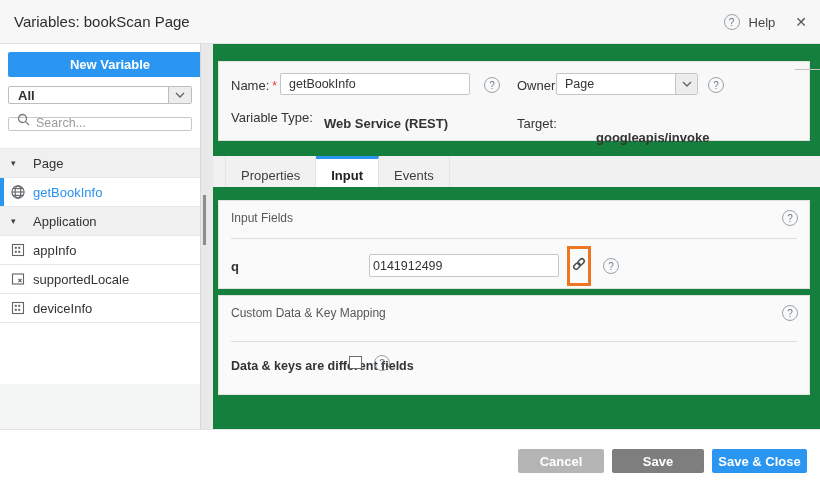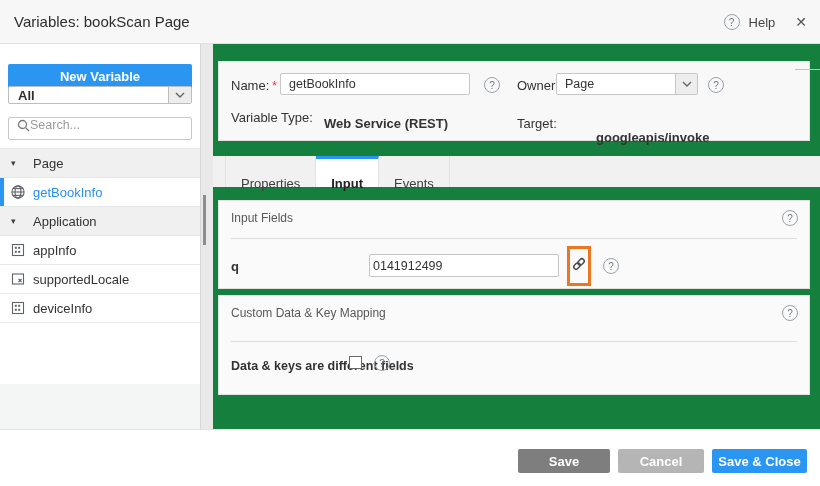--- a/index.html
+++ b/index.html
@@ -17,32 +17,32 @@
   .header-right { position:absolute; right:13px; top:0; height:44px;
     display:flex; align-items:center; gap:9px; }
   .qm { display:inline-flex; width:16px; height:16px; border:1px solid #97a3ad;
     border-radius:50%; align-items:center; justify-content:center;
     font-size:10px; color:#6d7a84; background:transparent; flex:none; }
   .help-text { font-size:13px; color:#454545; }
   .close-x { font-size:14px; color:#555; margin-left:11px; cursor:pointer; }
 
   
   .sidebar { position:absolute; left:0; top:44px; width:200px; height:385px; background:#fff; }
-  .new-var { position:absolute; left:8px; top:20px; width:184px; height:25px;
+  .new-var { position:absolute; left:8px; top:8px; width:204px; height:25px;
     background:#2b96f1; color:#fff; font-size:13px; font-weight:bold;
     border:none; border-radius:2px; cursor:pointer; font-family:inherit; }
   .select-all { position:absolute; left:8px; top:42px; width:184px; height:18px;
     border:1px solid #bdbdbd; border-radius:2px; background:#fff;
     display:flex; align-items:center; cursor:pointer; }
   .select-all .val { padding-left:9px; font-size:13px; font-weight:bold; color:#2f2f2f; flex:1; }
   .sel-btn { width:23px; height:100%; background:#ededee; border-left:1px solid #bdbdbd;
     display:flex; align-items:center; justify-content:center; }
-  .search-box { position:absolute; left:8px; top:73px; width:184px; height:23px;
+  .search-box { position:absolute; left:8px; top:73px; width:184px; height:14px;
     border:1px solid #c8c8c8; border-radius:2px; background:#fff;
-    display:flex; align-items:flex-start; padding:0 8px; }
+    display:flex; align-items:flex-end; gap:6px; padding:0 8px; }
   .search-box input { border:none; outline:none; flex:1; font-size:12.5px;
     font-family:inherit; color:#333; background:transparent; min-width:0; }
   .search-box input::placeholder { color:#9b9b9b; }
 
   .tree { position:absolute; left:0; top:104px; width:200px; border-top:1px solid #e9e9e9; }
   .trow { position:relative; height:29px; display:flex; align-items:center;
     border-bottom:1px solid #e7e7e7; padding-left:33px; font-size:13px;
     color:#333; background:#fff; cursor:pointer; }
   .trow.section { background:#f0f0f0; }
   .caret { position:absolute; left:11px; top:50%; transform:translateY(-54%);
@@ -79,21 +79,21 @@
   .owner-select .val { padding-left:8px; font-size:12.5px; flex:1; color:#333; }
   .owner-select .sel-btn { width:22px; border-left:1px solid #c6c6c6; }
   .qm-owner { position:absolute; left:489px; top:15px; }
   .vt-label { position:absolute; left:12px;  top:48px; }
   .vt-value { position:absolute; left:105px; top:54px; }
   .target-label { position:absolute; left:298px; top:54px; }
   .target-value { position:absolute; left:377px; top:68px; }
 
   .tab-strip { position:absolute; left:0; top:112px; width:607px; height:31px;
     background:#f1f1f2; display:flex; padding-left:12px; }
-  .tab { height:31px; line-height:31px; padding:12px 15px; font-size:13px; color:#3d3d3d;
+  .tab { height:31px; line-height:31px; padding:4px 15px; font-size:13px; color:#3d3d3d;
     border-right:1px solid #e3e3e3; cursor:pointer; }
   .tab:first-child { border-left:1px solid #e3e3e3; }
   .tab.active { background:#fff; border-top:3px solid #2b96f1; line-height:26px;
     font-weight:bold; color:#222; }
 
   .section-box { position:absolute; left:5px; width:592px;
     background:#fafafa; border:1px solid #e2e2e2; }
   .input-box  { top:156px; height:89px; }
   .custom-box { top:251px; height:100px; }
   .sec-title { position:absolute; left:12px; top:10px; font-size:12px; color:#585858; }
@@ -283,17 +283,17 @@
     <span class="chk-label">Data &amp; keys are different fields</span>
     <span class="checkbox"></span>
     <span class="qm qm-chk">?</span>
   </div>
 
   <div class="right-dash"></div>
 </div>
 
 <div class="footer">
   <div class="btns">
+    <button class="btn btn-cancel">Cancel</button>
     <button class="btn btn-save">Save</button>
-    <button class="btn btn-cancel">Cancel</button>
     <button class="btn btn-primary">Save &amp; Close</button>
   </div>
 </div>
 
 </body></html>

